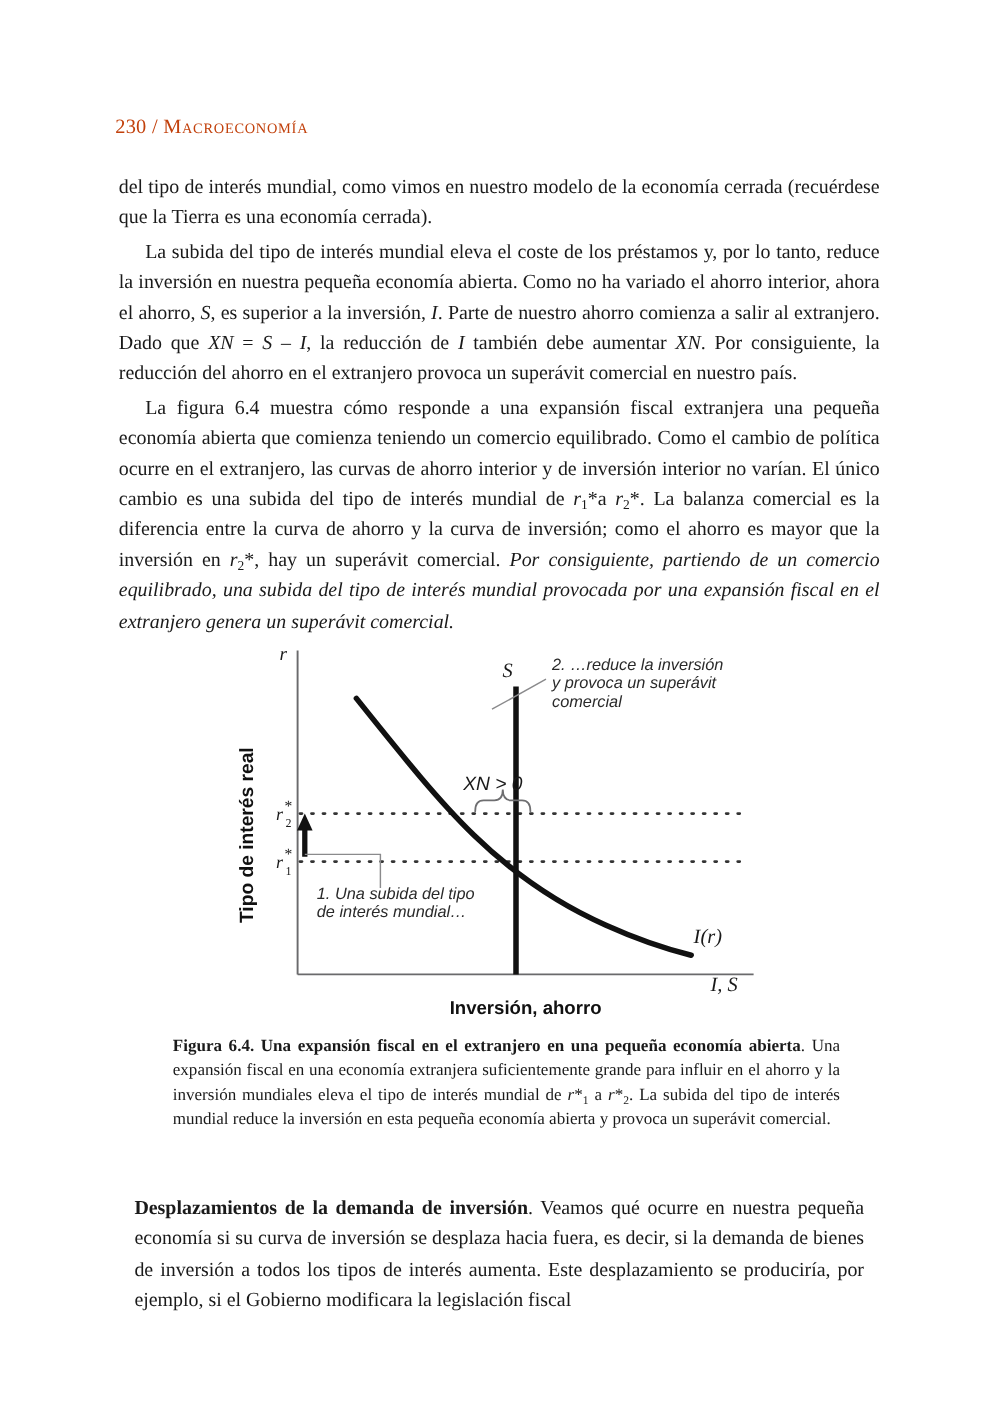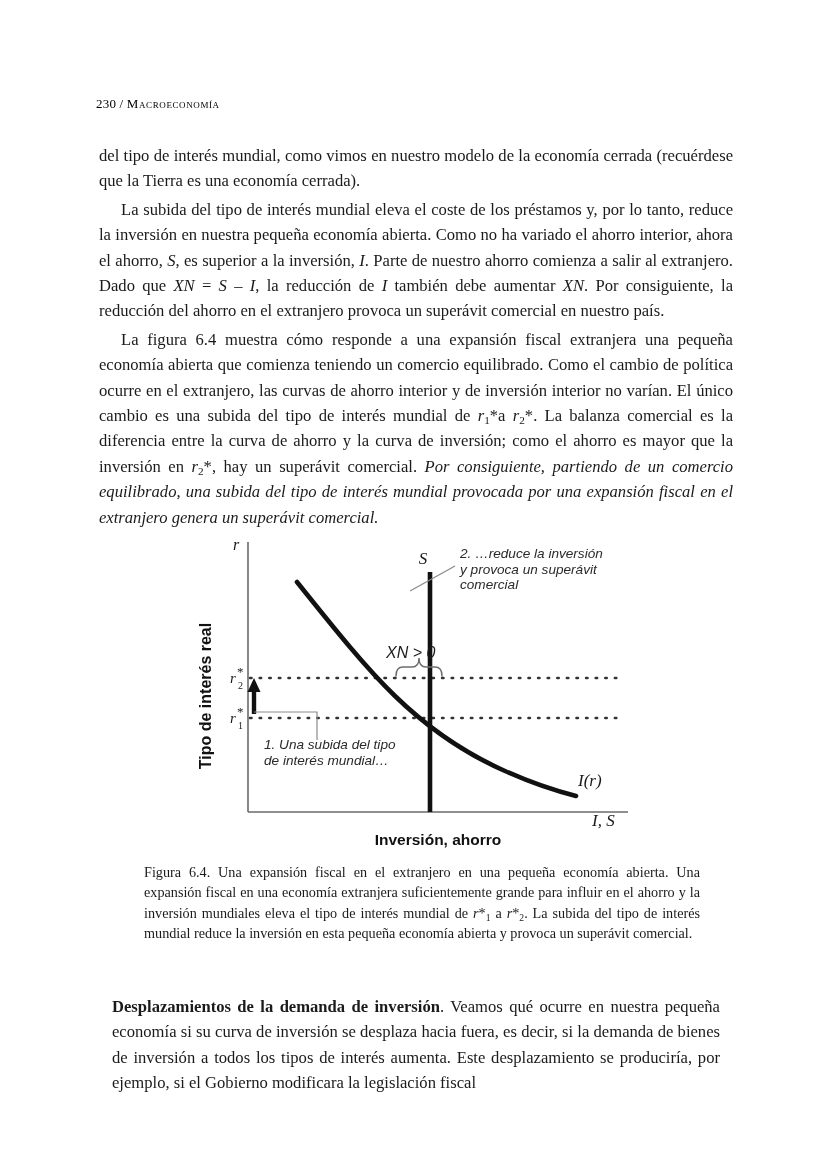--- a/index.html
+++ b/index.html
@@ -9,21 +9,21 @@
     font-family:"Liberation Serif", serif;
     color:#1a1a1a;
     position:relative;
     overflow:hidden;
   }
   .page { position:absolute; inset:0; }
 
   .running-head {
     position:absolute; left:96px; top:96px;
     font-family:"Liberation Serif", serif;
-    font-size:13px; color:#000000;
+    font-size:17px; color:#c2410c;
     letter-spacing:0.2px;
   }
   .running-head .smallcaps { font-variant:small-caps; letter-spacing:0.6px; }
 
   .textblock {
     position:absolute; left:96px; top:140px; width:640px;
   }
   p.body {
     margin:3px;
     font-size:16.6px;
@@ -39,21 +39,21 @@
   sub { vertical-align:-0.28em; }
 
   
   .figure-wrap { position:absolute; left:0; top:528px; width:828px; height:320px; }
   .figure-svg { position:absolute; left:0; top:0; }
 
   .caption {
     position:absolute; left:144px; top:862px; width:556px;
     font-size:14.2px; line-height:20.4px; text-align:justify;
   }
-  .caption b { font-weight:normal; }
+  .caption b { font-weight:bold; }
 
   .closing {
     position:absolute; left:96px; top:978px; width:640px;
   }
   .closing p { margin:16px; font-size:16.6px; line-height:25.4px; text-align:justify; }
   .closing b { font-weight:bold; }
 </style>
 </head>
 <body>
 

